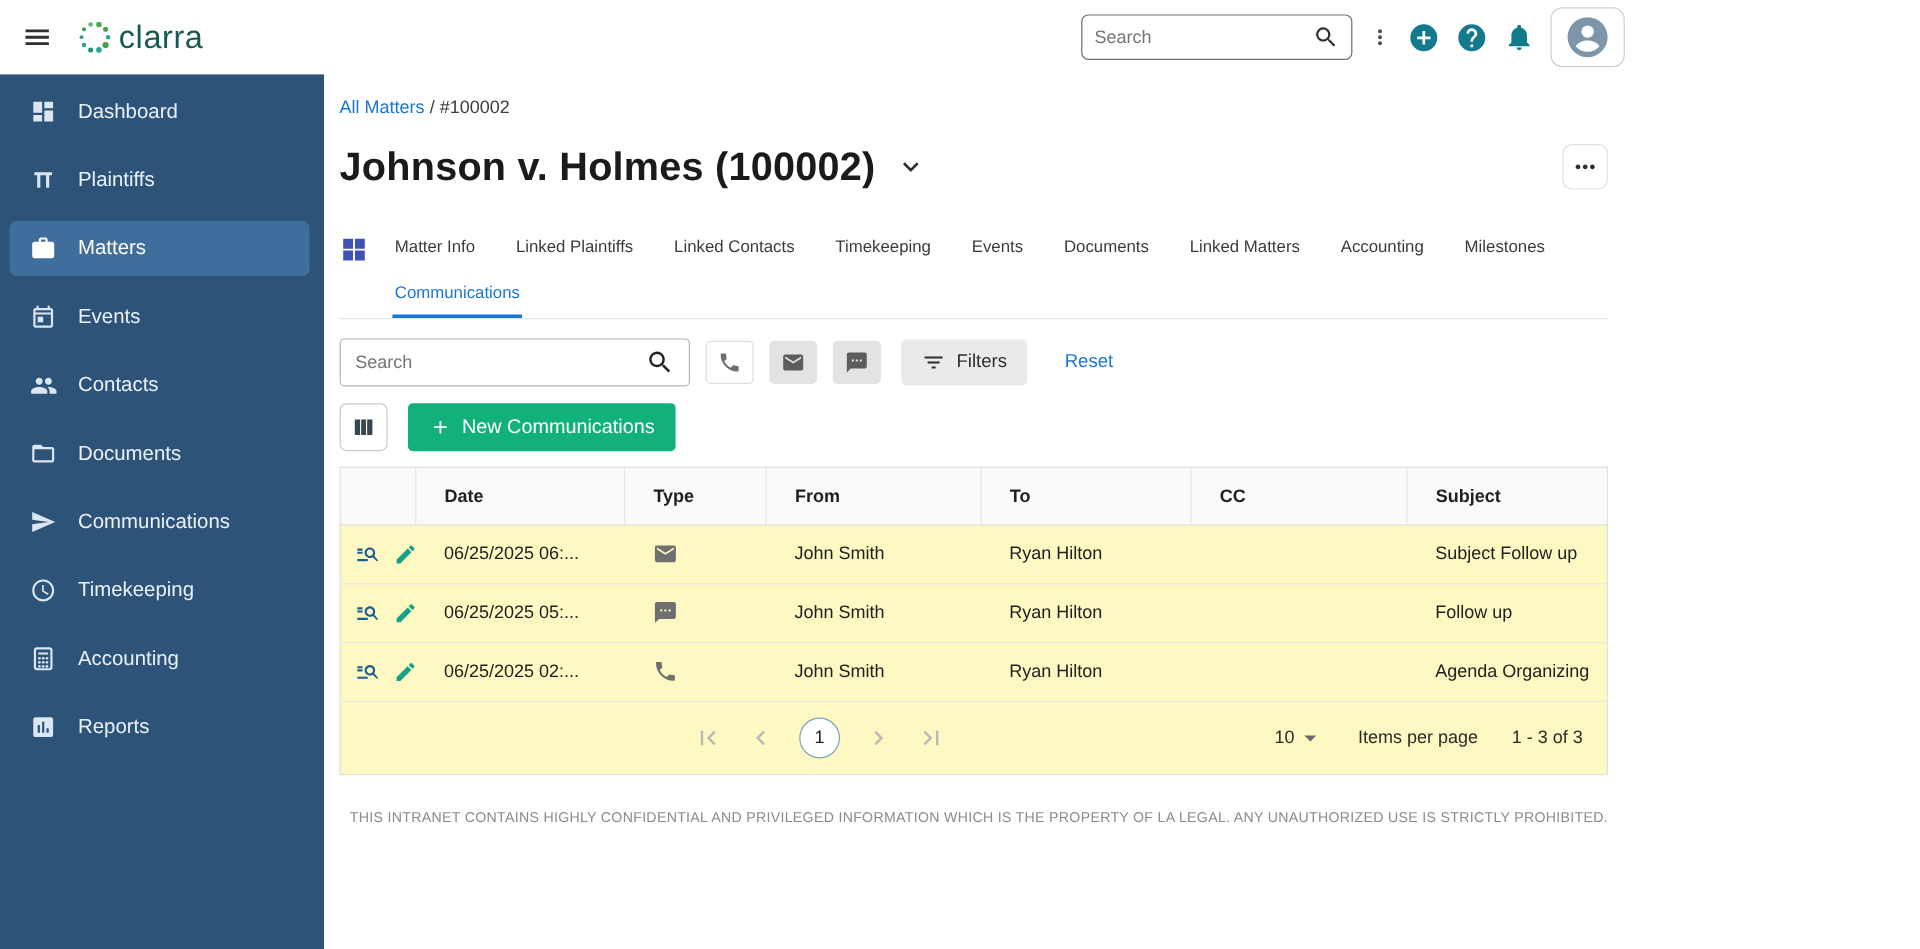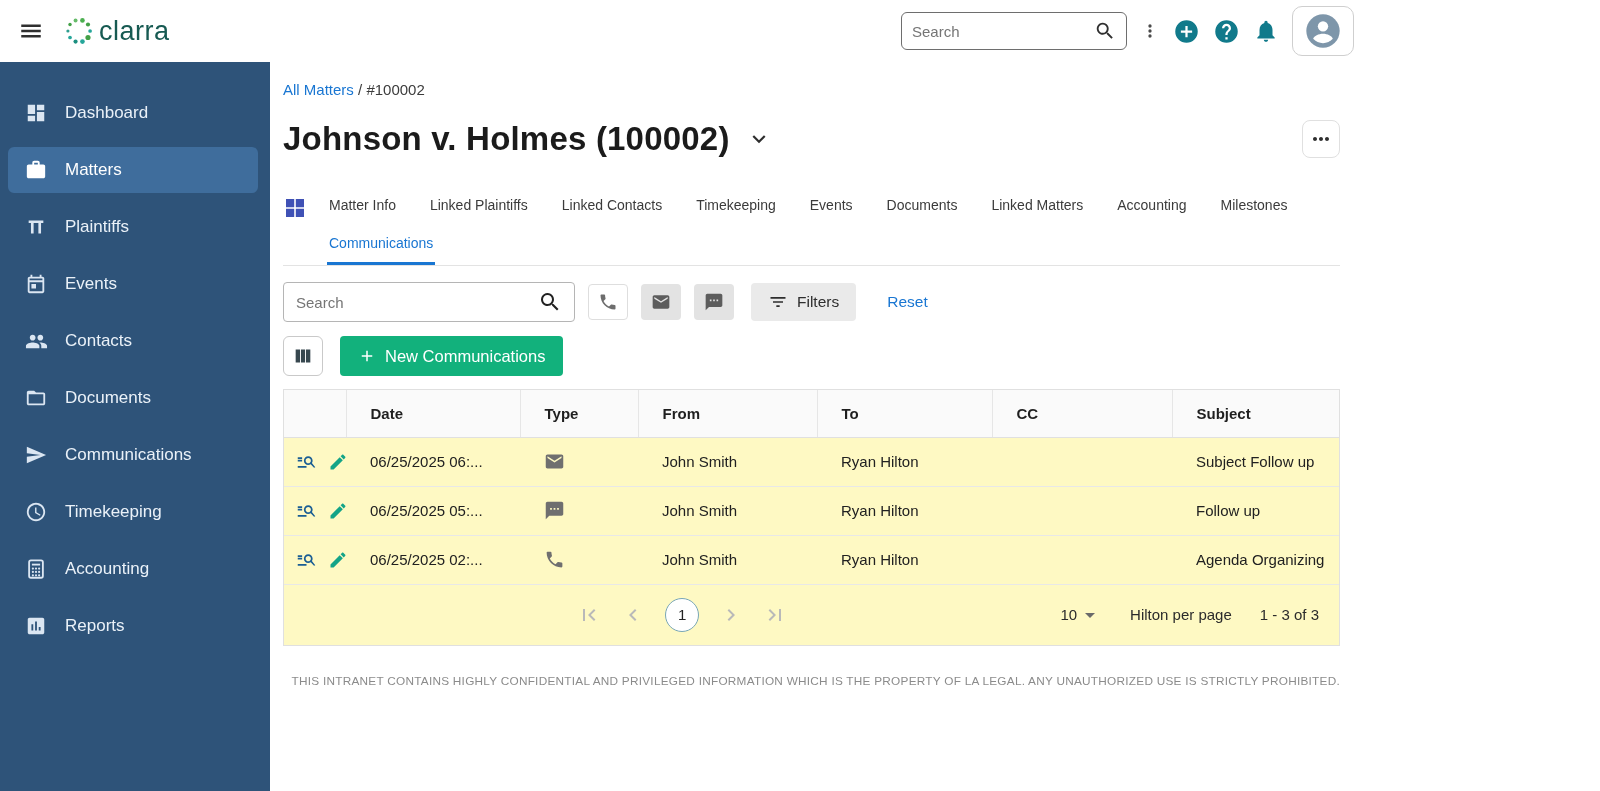--- a/index.html
+++ b/index.html
@@ -29,21 +29,21 @@
     border: 1px solid #6e6e6e; border-radius: 6px; padding: 0 10px; background: #fff;
   }
   .gsearch input { flex: 1; border: none; outline: none; font: 15px "Liberation Sans", sans-serif; color: #333; min-width: 0; }
   .avatar-box {
     width: 62px; height: 50px; border: 1px solid #cfcfcf; border-radius: 10px;
     display: flex; align-items: center; justify-content: center; background: #fff; cursor: pointer;
   }
 
   
   .body { flex: 1; display: flex; min-height: 0; }
-  .sidebar { flex: 0 0 270px; width: 270px; background: #2e5379; padding-top: 28px; }
+  .sidebar { flex: 0 0 270px; width: 270px; background: #2e5379; padding-top: 8px; }
   .side-item {
     display: flex; align-items: center; gap: 17px;
     height: 46px; margin: 0 12px 11px 8px; padding: 0 16px;
     border-radius: 6px; color: #eaf1f8; font-size: 17px; cursor: pointer; white-space: nowrap;
   }
   .side-item.active { background: #3f6d9c; color: #ffffff; }
   .side-icon { width: 24px; display: flex; justify-content: center; }
 
   
   main { flex: 1; min-width: 0; padding: 0 42px 0 13px; display: flex; flex-direction: column; }
@@ -212,35 +212,35 @@
 
     <nav class="sidebar">
       <div class="side-item">
         <span class="side-icon">
           <svg width="22" height="22" viewBox="0 0 24 24">
               <path fill="#dbe6f2" d="M3 13h8V3H3v10zm0 8h8v-6H3v6zm10 0h8V11h-8v10zm0-18v6h8V3h-8z"></path>
             </svg>
         </span>
         <span>Dashboard</span>
       </div>
+      <div class="side-item">
+        <span class="side-icon">
+          <svg width="22" height="22" viewBox="0 0 24 24">
+              <path fill="#dbe6f2" d="M4 5h16v2.7h-2.5V19h-2.9V7.7H9.4V19H6.5V7.7H4z"></path>
+            </svg>
+        </span>
+        <span>Plaintiffs</span>
+      </div>
       <div class="side-item active">
         <span class="side-icon">
           <svg width="22" height="22" viewBox="0 0 24 24">
               <path fill="#ffffff" d="M20 6h-4V4c0-1.1-.9-2-2-2h-4c-1.1 0-2 .9-2 2v2H4c-1.1 0-2 .9-2 2v11c0 1.1.9 2 2 2h16c1.1 0 2-.9 2-2V8c0-1.1-.9-2-2-2zm-6 0h-4V4h4v2z"></path>
             </svg>
         </span>
         <span>Matters</span>
-      </div>
-      <div class="side-item">
-        <span class="side-icon">
-          <svg width="22" height="22" viewBox="0 0 24 24">
-              <path fill="#dbe6f2" d="M4 5h16v2.7h-2.5V19h-2.9V7.7H9.4V19H6.5V7.7H4z"></path>
-            </svg>
-        </span>
-        <span>Plaintiffs</span>
       </div>
       <div class="side-item">
         <span class="side-icon">
           <svg width="22" height="22" viewBox="0 0 24 24">
               <path fill="#dbe6f2" d="M19 4h-1V2h-2v2H8V2H6v2H5c-1.1 0-2 .9-2 2v14c0 1.1.9 2 2 2h14c1.1 0 2-.9 2-2V6c0-1.1-.9-2-2-2zm0 16H5V10h14v10zM5 8V6h14v2H5zm2 4h5v5H7v-5z"></path>
             </svg>
         </span>
         <span>Events</span>
       </div>
       <div class="side-item">
@@ -573,21 +573,21 @@
           </div>
           <div class="pager-right">
             <div class="per-page">
               <span>10</span>
               <span>
                 <svg width="24" height="24" viewBox="0 0 24 24">
                     <path fill="#6a6a6a" d="m7 10 5 5 5-5z"></path>
                   </svg>
               </span>
             </div>
-            <span>Hilton per page</span>
+            <span>Items per page</span>
             <span>1 - 3 of 3</span>
           </div>
         </div>
       </div>
 
       <div class="footer-note">THIS INTRANET CONTAINS HIGHLY CONFIDENTIAL AND PRIVILEGED INFORMATION WHICH IS THE PROPERTY OF LA LEGAL. ANY UNAUTHORIZED USE IS STRICTLY PROHIBITED.</div>
 
     </main>
   </div>
 </div>

